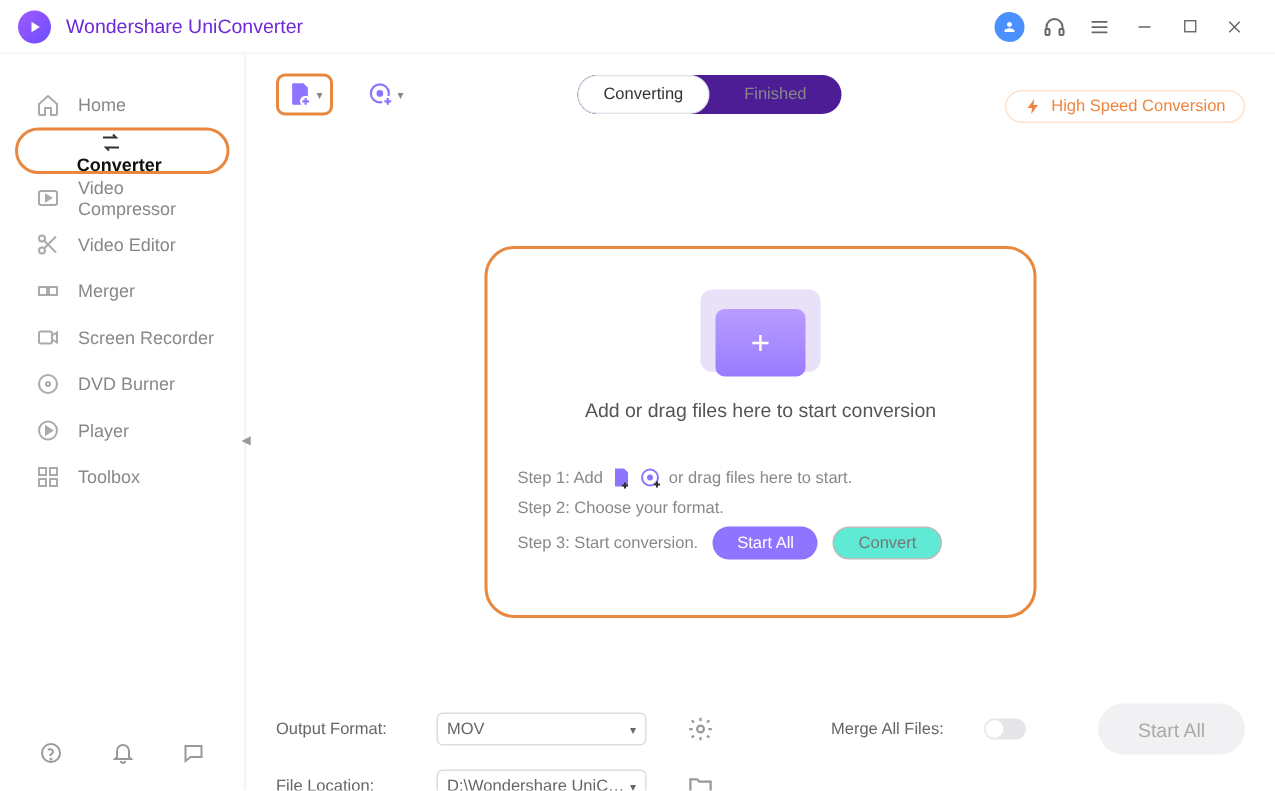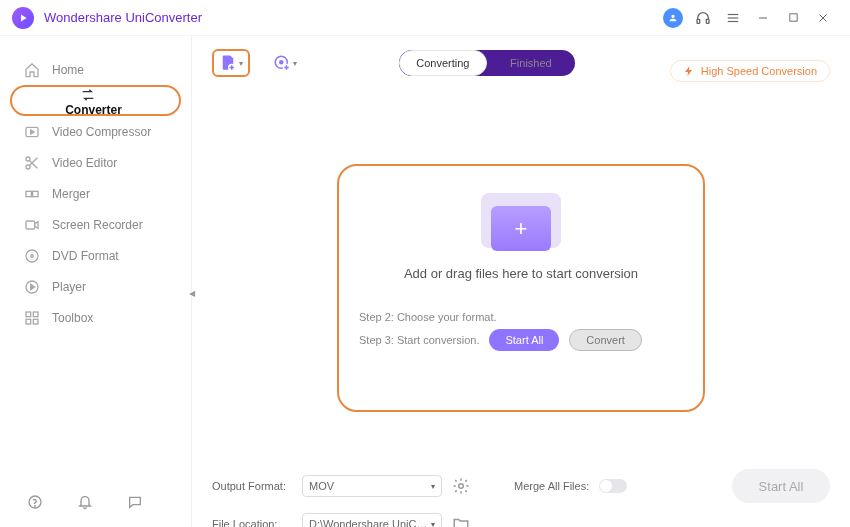--- a/index.html
+++ b/index.html
@@ -6,21 +6,21 @@
 body { width: 850px; height: 527px; background: #fff; overflow: hidden; }
 .titlebar { height: 36px; display: flex; align-items: center; padding: 0 12px; border-bottom: 1px solid #f4f4f4; }
 .logo { width: 22px; height: 22px; border-radius: 50%; background: linear-gradient(135deg,#a259ff,#6b4eff); display: flex; align-items: center; justify-content: center; }
 .logo svg { width: 12px; height: 12px; fill: #fff; }
 .app-title { font-size: 13px; color: #6d28d9; margin-left: 10px; }
 .titlebar-spacer { flex: 1; }
 .title-icon { width: 22px; height: 22px; display: flex; align-items: center; justify-content: center; margin: 0 4px; color: #666; cursor: pointer; }
 .avatar { width: 20px; height: 20px; border-radius: 50%; background: #4a90ff; display: flex; align-items: center; justify-content: center; }
 .avatar svg { width: 10px; height: 10px; fill: #fff; }
 .main { display: flex; height: calc(100% - 36px); }
-.sidebar { width: 192px; border-right: 1px solid #f0f0f0; padding-top: 18px; display: flex; flex-direction: column; position: relative; }
+.sidebar { width: 164px; border-right: 1px solid #f0f0f0; padding-top: 18px; display: flex; flex-direction: column; position: relative; }
 .side-item { height: 31px; display: flex; align-items: center; padding: 0 16px 0 24px; font-size: 12px; color: #888; cursor: pointer; }
 .side-item.active { color: #111; font-weight: 700; border: 2px solid #e8873d; border-radius: 18px; margin: 0 10px; padding-left: 12px; flex-direction: column; }
 .side-icon { width: 16px; height: 16px; margin-right: 12px; color: #aaa; flex-shrink: 0; }
 .side-item.active .side-icon { color: #333; }
 .sidebar-collapse { position: absolute; right: -8px; top: 245px; width: 14px; height: 24px; display: flex; align-items: center; justify-content: center; font-size: 8px; color: #999; }
 .sidebar-bottom { margin-top: auto; display: flex; gap: 20px; padding: 14px 20px; }
 .sidebar-bottom .title-icon { color: #999; }
 .content { flex: 1; display: flex; flex-direction: column; background: #fff; padding: 6px 14px 0 14px; }
 .panel { flex: 1; background: #fff; border-radius: 10px; }
 .toolbar { height: 42px; display: flex; align-items: center; padding: 0 6px; }
@@ -38,23 +38,23 @@
 .drop-illus { width: 100px; height: 70px; margin: 0 auto 8px; position: relative; }
 .folder-back { position: absolute; left: 10px; top: 5px; width: 80px; height: 55px; background: #e8e1f8; border-radius: 8px; }
 .folder-front { position: absolute; left: 20px; top: 18px; width: 60px; height: 45px; background: linear-gradient(#b79dff,#9a7bff); border-radius: 6px; display: flex; align-items: center; justify-content: center; color: #fff; font-size: 22px; }
 .drop-text { text-align: center; font-size: 13px; color: #555; margin-bottom: 30px; }
 .steps { padding: 0 4px; }
 .step { font-size: 11px; color: #888; margin-bottom: 6px; display: flex; align-items: center; gap: 4px; flex-wrap: wrap; }
 .step .mini { width: 16px; height: 16px; }
 .step-btns { display: inline-flex; gap: 10px; margin-left: 6px; }
 .btn { height: 22px; padding: 0 16px; border-radius: 11px; font-size: 11px; display: inline-flex; align-items: center; cursor: pointer; }
 .btn.primary { background: #8f74ff; color: #fff; }
-.btn.secondary { color: #777; border: 1px solid #bbb; background: #e5e5e5; }
+.btn.secondary { color: #777; border: 1px solid #bbb; background: #5eead4; }
 .bottom-bar { height: 64px; padding: 6px 6px 10px; display: flex; align-items: center; gap: 10px; font-size: 11px; color: #666; flex-wrap: wrap; }
-.bottom-bar .row { display: flex; align-items: center; gap: 10px; width: 100%; }
+.bottom-bar .row { display: flex; align-items: center; gap: 27px; width: 100%; }
 .label { width: 80px; }
 .select { width: 140px; height: 22px; border: 1px solid #ddd; border-radius: 4px; font-size: 11px; padding: 0 6px; background: #fff; display: flex; align-items: center; justify-content: space-between; cursor: pointer; }
 .small-icon { width: 18px; height: 18px; color: #999; cursor: pointer; }
 .toggle { width: 28px; height: 14px; background: #e6e6ea; border-radius: 8px; position: relative; cursor: pointer; }
 .toggle::after { content: ""; position: absolute; left: 1px; top: 1px; width: 12px; height: 12px; border-radius: 50%; background: #fff; }
 .start-all { margin-left: auto; width: 98px; height: 34px; border-radius: 18px; background: #f1f1f3; color: #aaa; font-size: 13px; display: flex; align-items: center; justify-content: center; cursor: pointer; }
 svg { display: block; }
 </style>
 </head>
 <body>
@@ -148,21 +148,21 @@
           <rect x="3" y="6" width="13" height="12" rx="2"></rect>
           <path d="M16 10l5-3v10l-5-3z"></path>
         </svg>
       <span>Screen Recorder</span>
     </div>
     <div class="side-item">
       <svg class="side-icon" viewBox="0 0 24 24" fill="none" stroke="currentColor" stroke-width="2">
           <circle cx="12" cy="12" r="9"></circle>
           <circle cx="12" cy="12" r="2"></circle>
         </svg>
-      <span>DVD Format</span>
+      <span>DVD Burner</span>
     </div>
     <div class="side-item">
       <svg class="side-icon" viewBox="0 0 24 24" fill="none" stroke="currentColor" stroke-width="2">
           <circle cx="12" cy="12" r="9"></circle>
           <polygon points="10,8 10,16 16,12" fill="currentColor"></polygon>
         </svg>
       <span>Player</span>
     </div>
     <div class="side-item">
       <svg class="side-icon" viewBox="0 0 24 24" fill="none" stroke="currentColor" stroke-width="2">
@@ -230,20 +230,33 @@
         </div>
       </div>
 
       <div class="drop">
         <div class="drop-illus">
           <div class="folder-back"></div>
           <div class="folder-front">+</div>
         </div>
         <div class="drop-text">Add or drag files here to start conversion</div>
         <div class="steps">
+          <div class="step">
+            <span>Step 1: Add</span>
+            <svg class="mini" viewBox="0 0 24 24" fill="#8f74ff">
+                <path d="M6 2h9l4 4v14H6z"></path>
+                <path d="M16 16v6M13 19h6" stroke="#333" stroke-width="2"></path>
+              </svg>
+            <svg class="mini" viewBox="0 0 24 24" fill="none" stroke="#8f74ff" stroke-width="2">
+                <circle cx="11" cy="11" r="8"></circle>
+                <circle cx="11" cy="11" r="2" fill="#8f74ff"></circle>
+                <path d="M18 15v6M15 18h6" stroke="#333"></path>
+              </svg>
+            <span>or drag files here to start.</span>
+          </div>
           <div class="step">Step 2: Choose your format.</div>
           <div class="step">
             <span>Step 3: Start conversion.</span>
             <span class="step-btns">
               <span class="btn primary">Start All</span>
               <span class="btn secondary">Convert</span>
             </span>
           </div>
         </div>
       </div>

